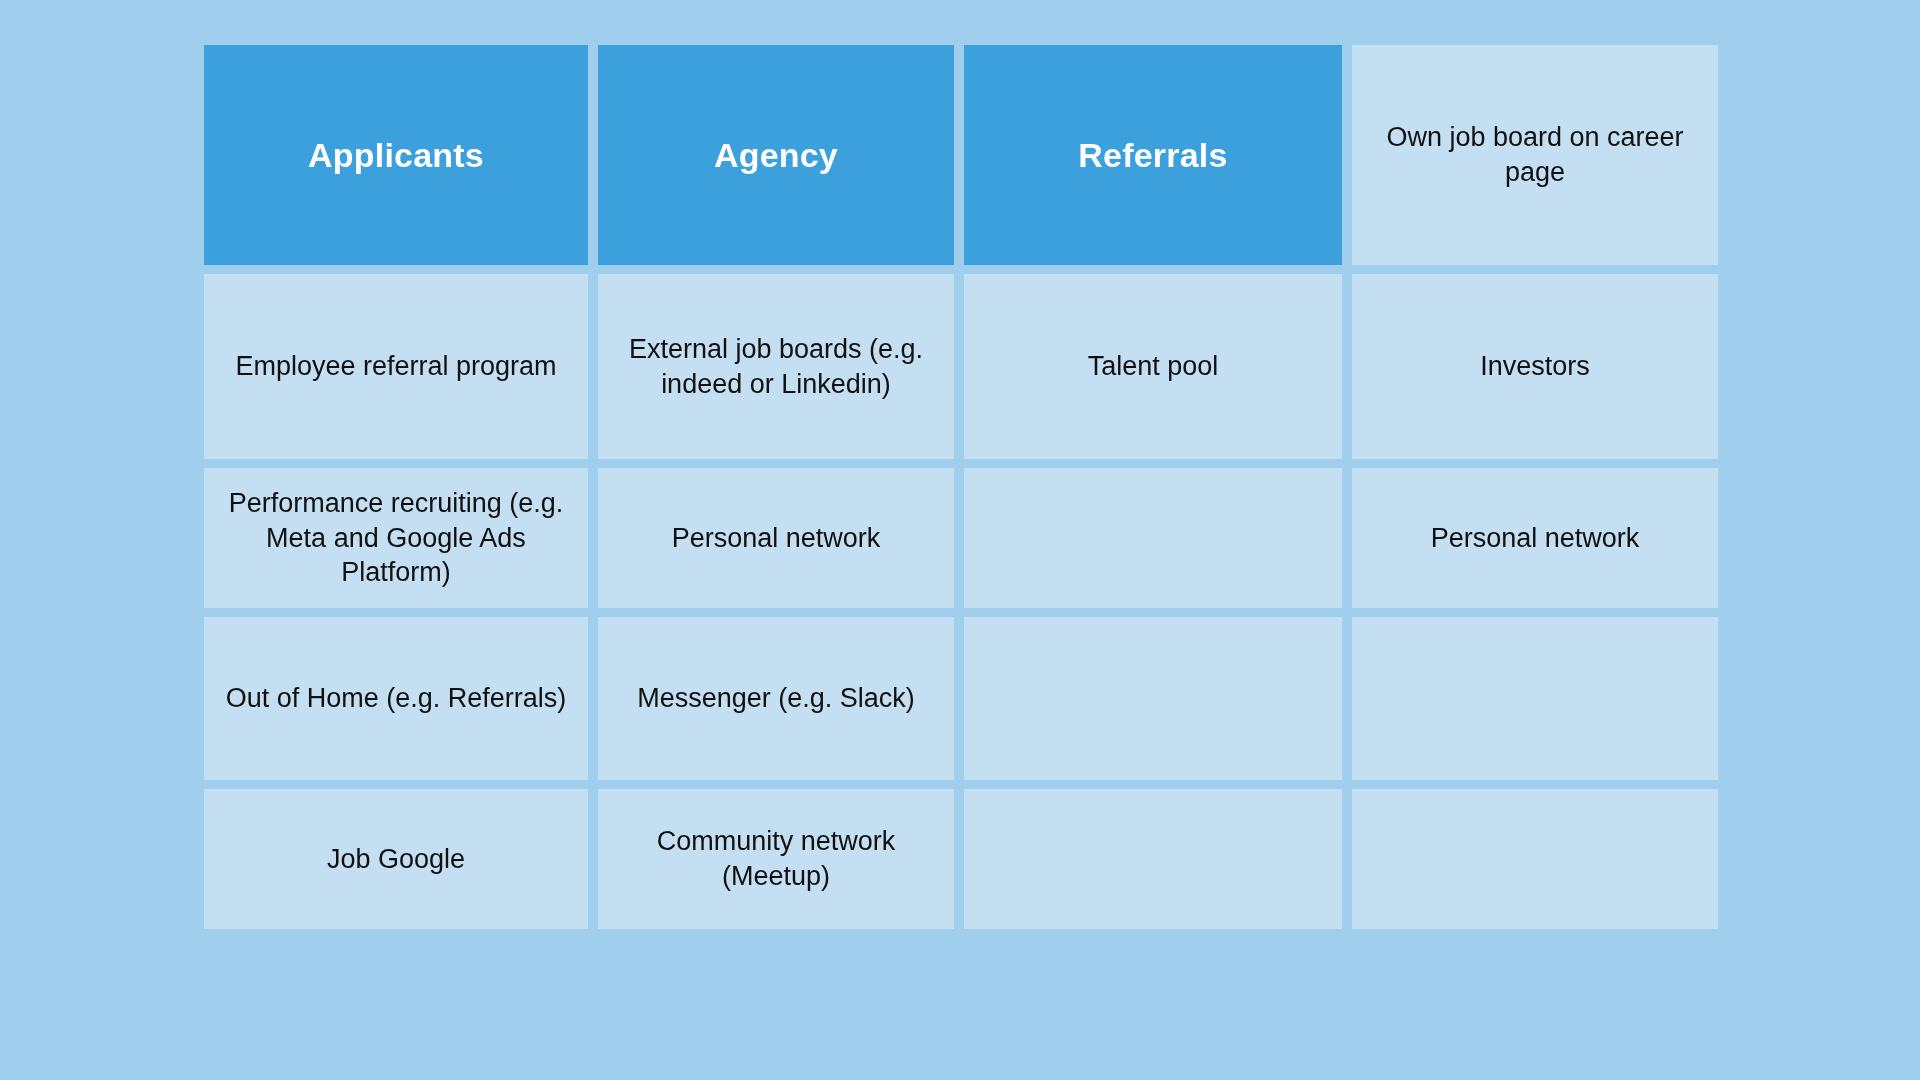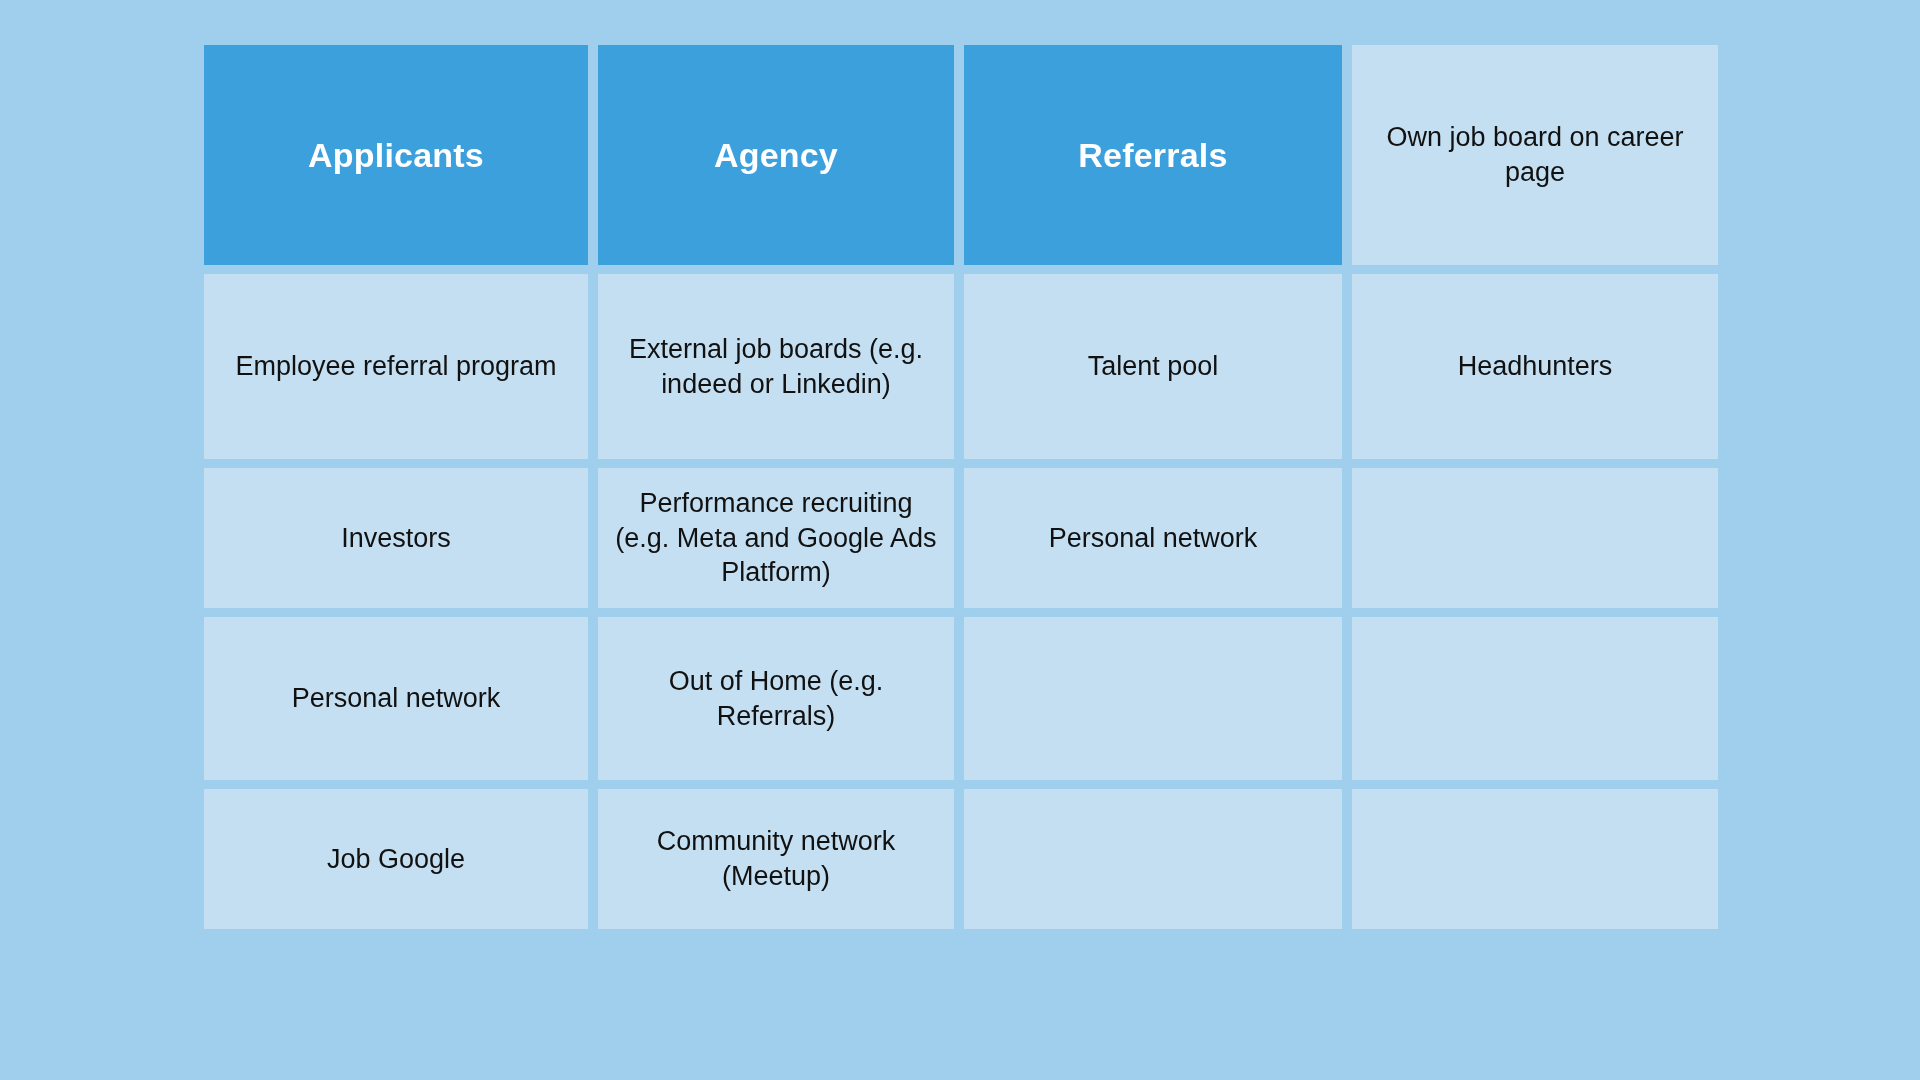--- a/index.html
+++ b/index.html
@@ -96,41 +96,41 @@
       <span class="cell-text">Employee referral program</span>
     </div>
 
     <div class="body-cell">
       <span class="cell-text">External job boards (e.g. indeed or Linkedin)</span>
     </div>
     <div class="body-cell">
       <span class="cell-text">Talent pool</span>
     </div>
     <div class="body-cell">
-      <span class="cell-text">Headhunters</span>
-    </div>
-    <div class="body-cell">
       <span class="cell-text">Investors</span>
     </div>
 
     <div class="body-cell">
       <span class="cell-text">Performance recruiting (e.g. Meta and Google Ads Platform)</span>
     </div>
     <div class="body-cell">
       <span class="cell-text">Personal network</span>
     </div>
     <div class="body-cell empty">
       <span class="cell-text"></span>
     </div>
     <div class="body-cell">
       <span class="cell-text">Personal network</span>
     </div>
 
     <div class="body-cell">
       <span class="cell-text">Out of Home (e.g. Referrals)</span>
+    </div>
+    <div class="body-cell">
+      <span class="cell-text">Messenger (e.g. Slack)</span>
     </div>
     <div class="body-cell empty">
       <span class="cell-text"></span>
     </div>
     <div class="body-cell empty">
       <span class="cell-text"></span>
     </div>
 
     <div class="body-cell">
       <span class="cell-text">Job Google</span>

